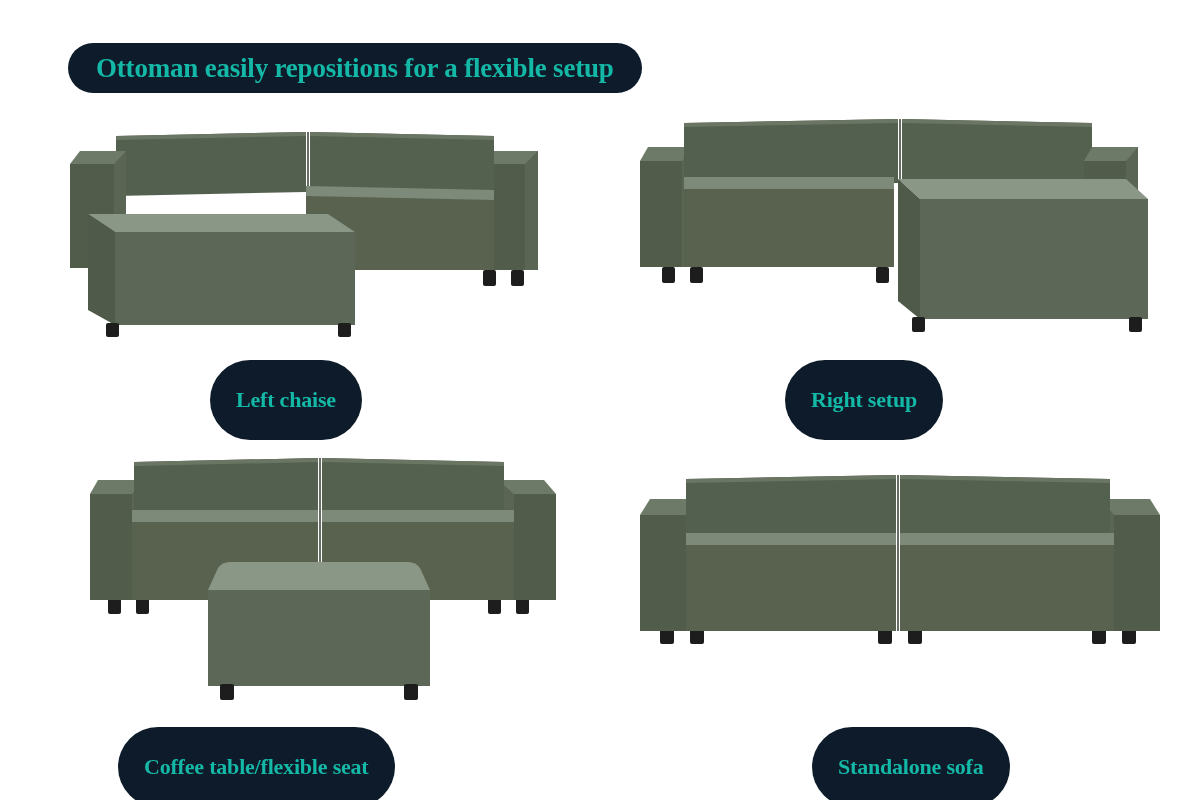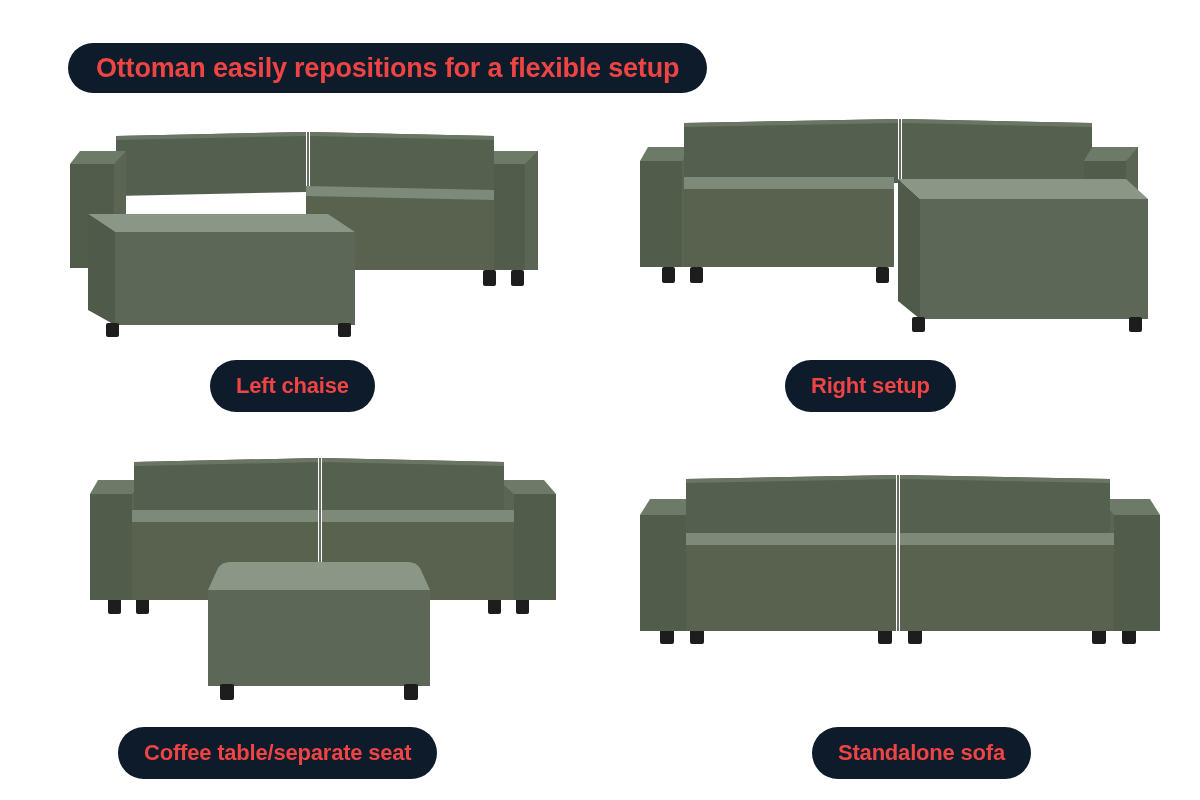--- a/index.html
+++ b/index.html
@@ -15,36 +15,37 @@
     overflow: hidden;
   }
 
   
   .pill {
     position: absolute;
     display: flex;
     align-items: center;
     justify-content: center;
     background: #0d1b2a;
-    color: #ef4444;
+    color: #14b8a6;
     border-radius: 999px;
     font-weight: bold;
     white-space: nowrap;
     letter-spacing: -0.2px;
+    font-family: Liberation Serif, serif;
   }
   #title-pill {
     left: 68px;
     top: 43px;
     height: 50px;
     padding: 0 28px;
     font-size: 27px;
   }
   .label-pill {
     height: 52px;
-    padding: 0 26px;
+    padding: 14px 26px;
     font-size: 22px;
   }
   #label-left-chaise   { left: 210px; top: 360px; }
   #label-right-chaise  { left: 785px; top: 360px; }
   #label-coffee-table  { left: 118px; top: 727px; }
   #label-standalone    { left: 812px; top: 727px; }
 
   
   .sofa-cell {
     position: absolute;
@@ -163,21 +164,21 @@
     <line x1="230" y1="66" x2="230" y2="150" stroke="#414a3d" stroke-width="1.6"></line>
 
     <path d="M128 118 Q132 112 140 112 L318 112 Q326 112 330 118 L340 140 L118 140 Z" fill="#8a9686"></path>
     <path d="M118 140 L340 140 L340 236 L118 236 Z" fill="#5d6757"></path>
     <rect x="130" y="234" width="14" height="16" rx="2" fill="#1d1d1d"></rect>
     <rect x="314" y="234" width="14" height="16" rx="2" fill="#1d1d1d"></rect>
   </svg>
 </div>
 
 <div class="pill label-pill" id="label-coffee-table">
-  <span>Coffee table/separate seat</span>
+  <span>Coffee table/flexible seat</span>
 </div>
 
 <div class="sofa-cell" id="cell-standalone">
   <svg viewBox="0 0 520 190" xmlns="http://www.w3.org/2000/svg">
 
     <rect x="20" y="162" width="14" height="17" rx="2" fill="#1d1d1d"></rect>
     <rect x="50" y="162" width="14" height="17" rx="2" fill="#1d1d1d"></rect>
     <rect x="238" y="162" width="14" height="17" rx="2" fill="#1d1d1d"></rect>
     <rect x="268" y="162" width="14" height="17" rx="2" fill="#1d1d1d"></rect>
     <rect x="452" y="162" width="14" height="17" rx="2" fill="#1d1d1d"></rect>

